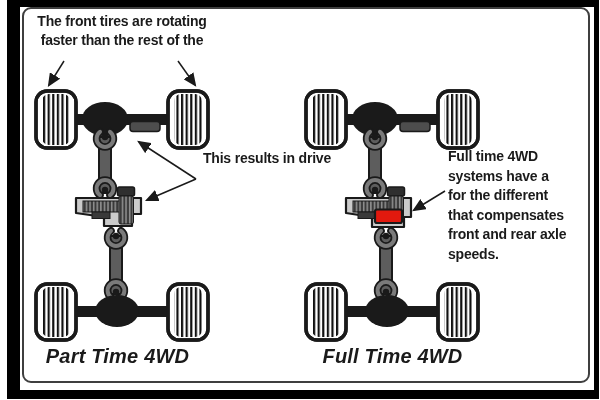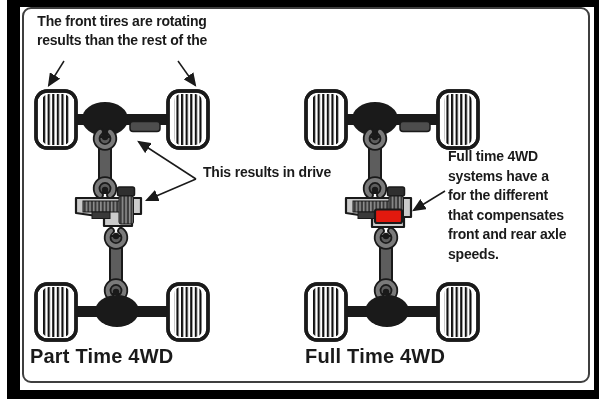--- a/index.html
+++ b/index.html
@@ -17,25 +17,25 @@
     border-style:solid; border-color:var(--frame);
     border-width:7px 5px 9px 13px;
   }
   .panel{
     position:absolute; left:22px; top:7px; width:568px; height:376px; box-sizing:border-box;
     border:2px solid var(--panel-border); border-radius:9px; background:transparent;
   }
   .note{ position:absolute; font-size:14px; line-height:19px; font-weight:bold; letter-spacing:-0.2px; }
   .note div{ white-space:nowrap; }
   .note-front{ left:22px; top:12px; width:200px; text-align:center; }
-  .note-windup{ left:192px; top:163px; width:150px; text-align:center; }
+  .note-windup{ left:192px; top:149px; width:150px; text-align:center; }
   .note-fulltime{ left:448px; top:147px; text-align:left; line-height:19.5px; }
   .diagram-label{
-    position:absolute; top:345px; width:175px; 
-    font-size:20px; font-weight:bold; letter-spacing:0.2px;
+    position:absolute; top:345px; width:175px; text-align:center;
+    font-size:20px; font-weight:bold; font-style:italic; letter-spacing:0.2px;
   }
   .label-part{ left:30px; }
   .label-full{ left:305px; }
   .drivetrain{ position:absolute; top:85px; width:200px; height:262px; }
   .drivetrain.left{ left:20px; }
   .drivetrain.right{ left:290px; }
   svg{ display:block; }
   .arrows{ position:absolute; left:0; top:0; pointer-events:none; }
   .tire{ fill:#ffffff; stroke:var(--ink); stroke-width:3.4; }
   .tread{ fill:url(#treadpat); }
@@ -194,21 +194,21 @@
     </defs>
     <line class="ann-line" x1="64" y1="61" x2="49" y2="85" marker-end="url(#ah)"></line>
     <line class="ann-line" x1="178" y1="61" x2="195" y2="85" marker-end="url(#ah)"></line>
     <line class="ann-line" x1="196" y1="179" x2="139" y2="142" marker-end="url(#ah)"></line>
     <line class="ann-line" x1="196" y1="179" x2="147" y2="200" marker-end="url(#ah)"></line>
     <line class="ann-line" x1="445" y1="191" x2="414" y2="210" marker-end="url(#ah)"></line>
   </svg>
 
   <div class="note note-front">
     <div>The front tires are rotating</div>
-    <div>results than the rest of the</div>
+    <div>faster than the rest of the</div>
   </div>
 
   <div class="note note-windup">
     <div>This results in drive</div>
   </div>
 
   <div class="note note-fulltime">
     <div>Full time 4WD</div>
     <div>systems have a</div>
     <div>for the different</div>

